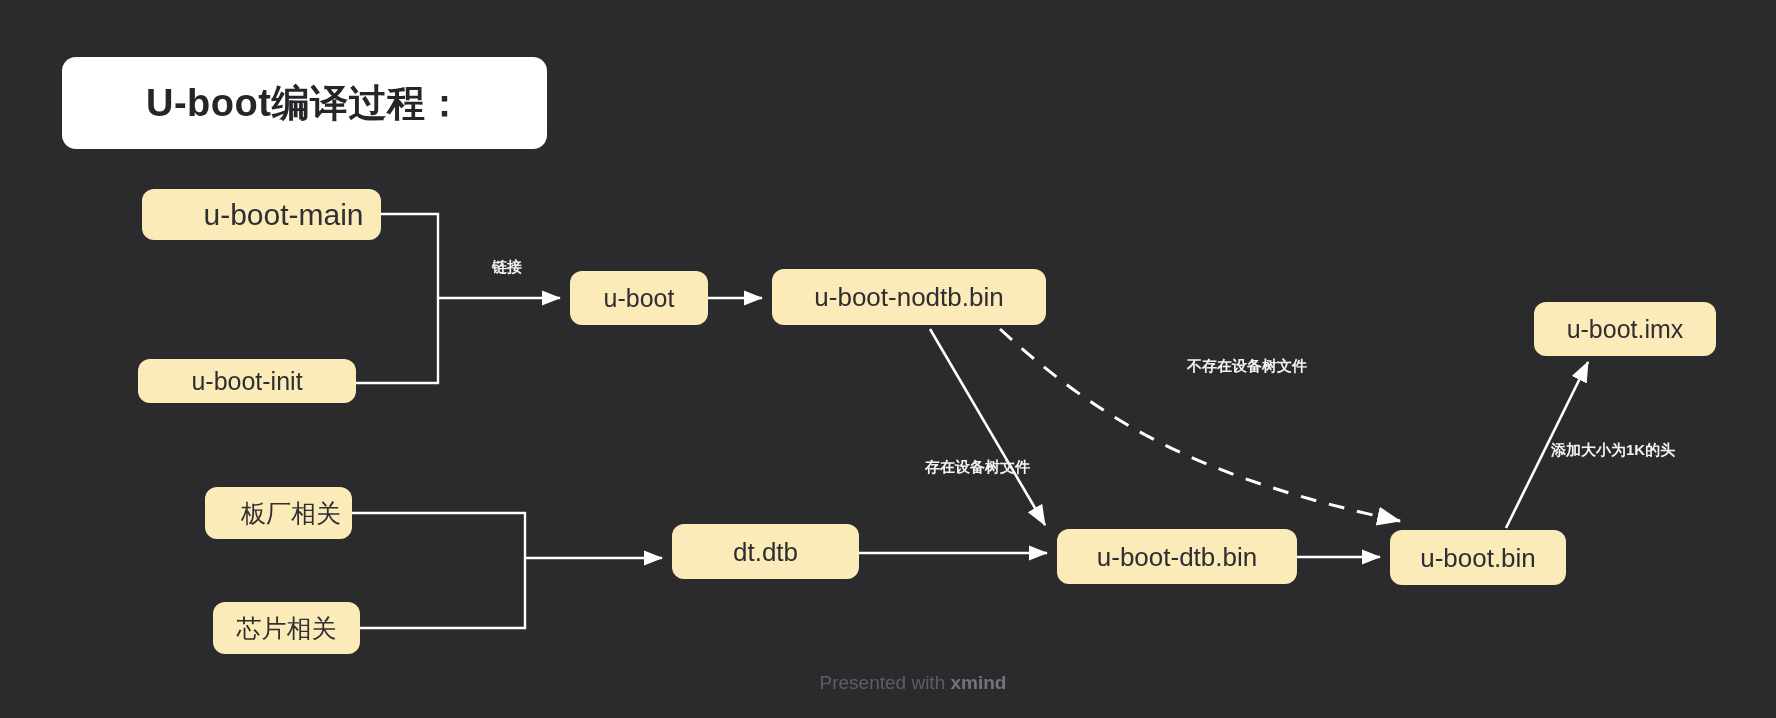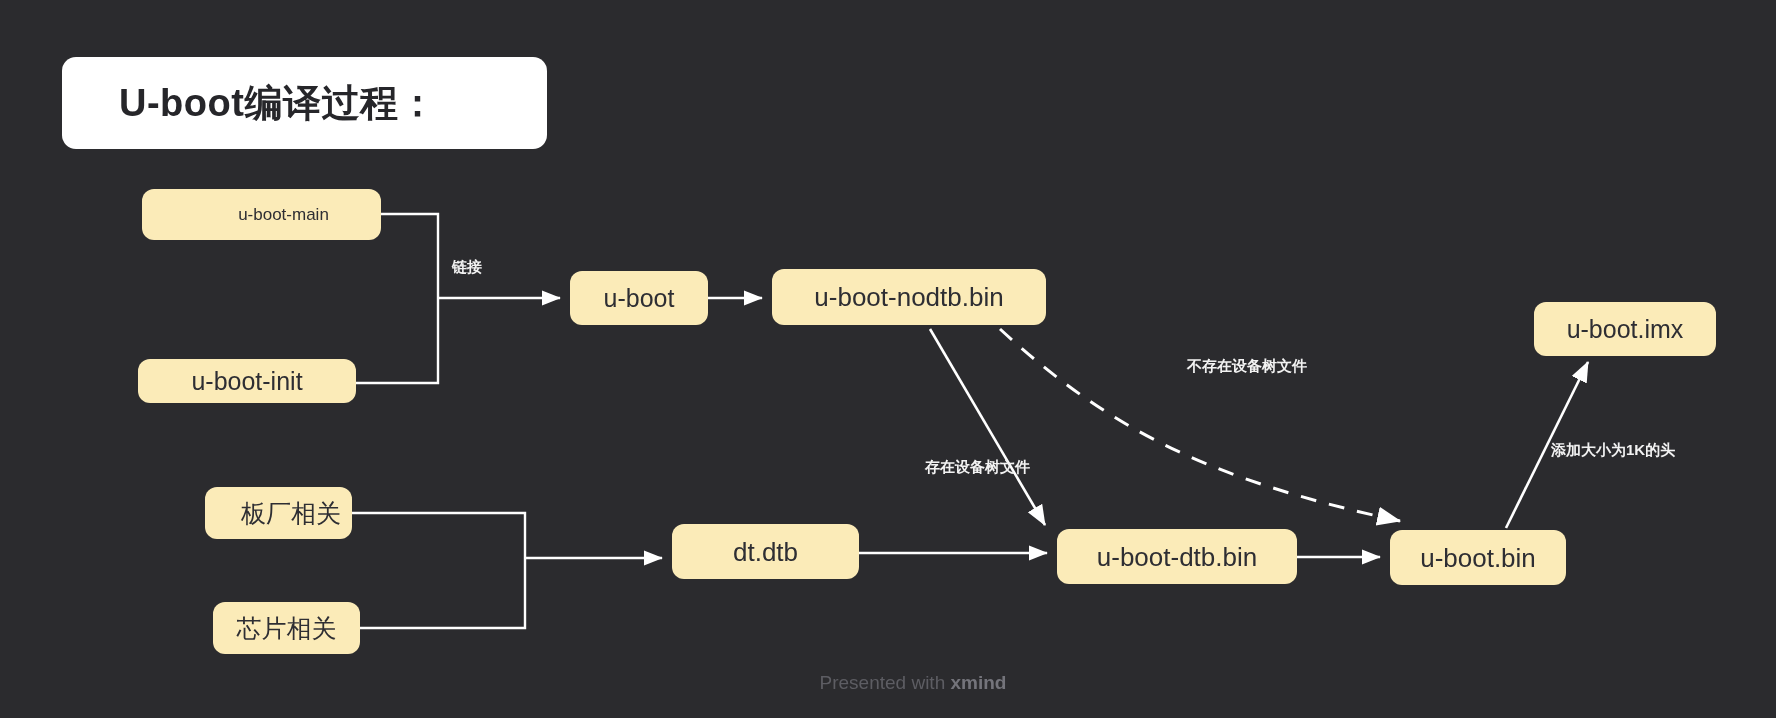--- a/index.html
+++ b/index.html
@@ -104,26 +104,26 @@
       <path d="M525,558 L662,558" fill="none" stroke="#ffffff" stroke-width="2.4" marker-end="url(#arrow)"></path>
     </g>
 
     <path d="M859,553 L1047,553" fill="none" stroke="#ffffff" stroke-width="2.4" marker-end="url(#arrow)"></path>
 
     <path d="M1297,557 L1380,557" fill="none" stroke="#ffffff" stroke-width="2.4" marker-end="url(#arrow)"></path>
 
     <path d="M1506,528 L1588,362" fill="none" stroke="#ffffff" stroke-width="2.6" marker-end="url(#arrow)"></path>
   </svg>
 
-  <div class="title-box" style="left:62px; top:57px; width:485px; height:92px; padding-left:57px;">
+  <div class="title-box" style="left:62px; top:57px; width:485px; height:92px; padding-left:84px;">
     <span class="title-text">U-boot编译过程：</span>
   </div>
 
   <div class="node" style="left:142px; top:189px; width:239px; height:51px;">
-    <span style="font-size:17px;margin-left:44px;">u-boot-main</span>
+    <span style="font-size:30px;margin-left:44px;">u-boot-main</span>
   </div>
 
   <div class="node" style="left:138px; top:359px; width:218px; height:44px;">
     <span style="font-size:25px;">u-boot-init</span>
   </div>
 
   <div class="node" style="left:570px; top:271px; width:138px; height:54px;">
     <span style="font-size:25px;">u-boot</span>
   </div>
 
@@ -148,21 +148,21 @@
   </div>
 
   <div class="node" style="left:1057px; top:529px; width:240px; height:55px;">
     <span style="font-size:26px;">u-boot-dtb.bin</span>
   </div>
 
   <div class="node" style="left:1390px; top:530px; width:176px; height:55px;text-align:right;">
     <span style="font-size:26px;">u-boot.bin</span>
   </div>
 
-  <div class="edge-label" style="left:452px; top:259px;">链接</div>
+  <div class="edge-label" style="left:492px; top:259px;">链接</div>
 
   <div class="edge-label" style="left:925px; top:459px;">存在设备树文件</div>
 
   <div class="edge-label" style="left:1187px; top:358px;">不存在设备树文件</div>
 
   <div class="edge-label" style="left:1551px; top:442px;">添加大小为1K的头</div>
 
   <div class="footer" style="top:672px;margin-left:25px;">
     <span>Presented with </span><b>xmind</b>
   </div>

